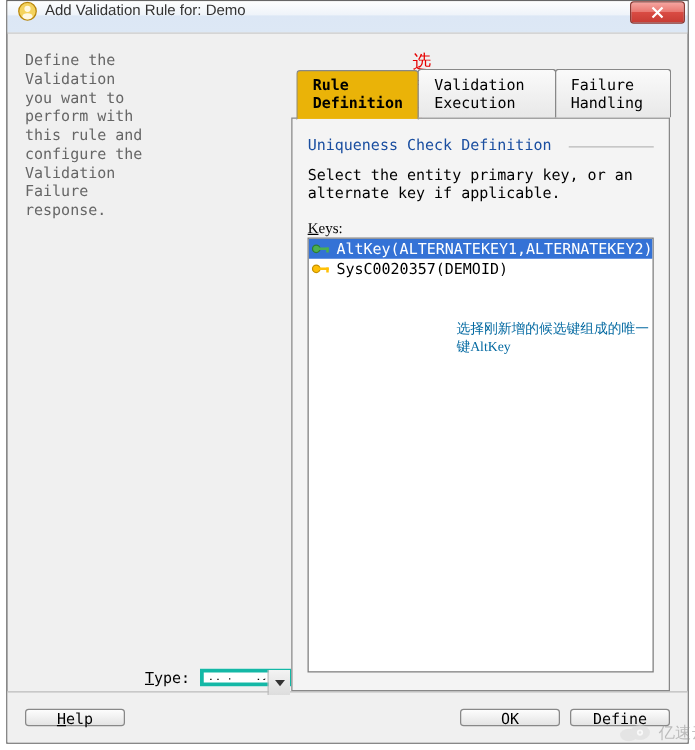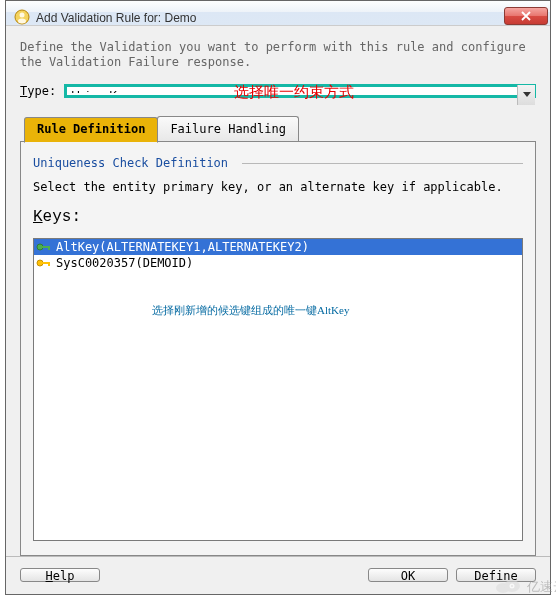--- a/index.html
+++ b/index.html
@@ -1,45 +1,45 @@
 <!DOCTYPE html>
 <html><head>
 <meta charset="utf-8">
 <style>
 *{box-sizing:border-box;margin:0;padding:0}
 body{font-family:"Microsoft YaHei",SimSun,Tahoma,sans-serif;font-size:12px;background:#fff;width:556px;height:600px;overflow:hidden;position:relative}
 .window{width:546px;height:595px;border:1px solid #666;background:#f0f0f0;display:flex;flex-direction:column;margin:0 auto}
-.titlebar{height:28px;background:linear-gradient(to bottom,#fdfefe 0%,#eef3f9 45%,#dce7f5 46%,#dde8f5 100%);display:flex;align-items:flex-end;padding:0 2px;border-bottom:1px solid #ccc}
+.titlebar{height:28px;background:linear-gradient(to bottom,#fdfefe 0%,#eef3f9 45%,#dce7f5 46%,#dde8f5 100%);display:flex;align-items:flex-start;padding:0 2px;border-bottom:1px solid #ccc}
 .titlebar-icon{width:16px;height:16px;margin:0 6px;display:flex;align-items:center;justify-content:center}
 .titlebar-icon svg{width:16px;height:16px}
 .titlebar-text{flex:1;font-size:12px;color:#333}
 .close-btn{width:44px;height:18px;background:linear-gradient(to bottom,#f5a5a0 0%,#e8766f 49%,#d94b43 50%,#c73c34 100%);border:1px solid #8b3a34;border-radius:3px;display:flex;align-items:center;justify-content:center;cursor:pointer}
 .close-btn svg{width:10px;height:10px}
-.content{flex:1;padding:14px 14px 0 14px;display:flex;flex-direction:column}
+.content{flex:1;padding:14px 14px 0 14px;display:flex;flex-direction:row}
 .desc{color:#666;font-family:SimSun,monospace;font-size:12px;line-height:15px;margin-bottom:14px}
 .type-row{display:flex;align-items:flex-end;margin-bottom:4px;position:relative}
 .type-label{font-family:SimSun,monospace;font-size:12px;margin-right:8px}
 .type-label u{text-decoration:underline}
 .type-select{flex:1;height:14px;border:3px solid #14b8a6;background:#fff;font-family:Liberation Sans, sans-serif;font-size:12px;padding:2px 4px;appearance:none;-webkit-appearance:none;position:relative}
 .select-wrap{flex:1;position:relative;display:flex}
 .select-arrow{position:absolute;right:1px;top:1px;width:18px;height:20px;background:linear-gradient(to bottom,#f3f3f3,#ddd);border-left:1px solid #bbb;display:flex;align-items:center;justify-content:center;pointer-events:none}
 .select-arrow::after{content:"";border-left:4px solid transparent;border-right:4px solid transparent;border-top:5px solid #333}
 .anno1{position:absolute;left:214px;top:-1px;color:#e60000;font-size:15px;pointer-events:none;font-family:"Microsoft YaHei",SimHei}
 .tabs-wrap{margin-top:14px;flex:1;display:flex;flex-direction:column}
 .tab-strip{display:flex;position:relative;z-index:2;margin-left:4px}
 .tab{padding:5px 12px 5px 12px;font-family:SimSun,monospace;font-size:12px;border:1px solid #888;border-bottom:none;background:linear-gradient(to bottom,#fafafa,#e8e8e8);margin-right:-1px;position:relative;cursor:pointer;border-top-left-radius:3px;border-top-right-radius:3px}
 .tab.active{background:#eab308;z-index:3;top:1px;padding-top:4px;border-bottom:1px solid #f4f4f4;margin-bottom:-1px;font-weight:bold}
 .tab-body{flex:1;border:1px solid #888;background:#f4f4f4;padding:14px 12px;position:relative;z-index:1}
 .fieldset-label{color:#1a4ea0;font-family:SimSun,monospace;font-size:12px;position:relative}
 .fieldset-line{display:flex;align-items:center;gap:14px;margin-bottom:10px}
 .fieldset-line hr{flex:1;border:none;border-top:1px solid #b8b8b8;height:1px;margin-top:2px}
 .instruct{font-family:SimSun,monospace;font-size:12px;margin-bottom:14px}
-.keys-label{font-family:Liberation Mono, monospace;font-size:16px;margin-bottom:12px}
+.keys-label{font-family:Liberation Serif, serif;font-size:12px;margin-bottom:0}
 .keys-label u{text-decoration:underline}
-.keys-box{border:1px solid #7a7a7a;background:#fff;height:303px;overflow:auto;position:relative}
+.keys-box{border:1px solid #7a7a7a;background:#fff;height:348px;overflow:auto;position:relative}
 .key-row{display:flex;align-items:center;height:16px;font-family:SimSun,monospace;font-size:12px;padding-left:2px;gap:4px;cursor:pointer}
 .key-row.selected{background:#3472d6;color:#fff}
 .key-icon{width:16px;height:14px;display:flex;align-items:center;justify-content:center;flex-shrink:0}
 .key-icon svg{width:16px;height:12px}
 .anno2{position:absolute;left:118px;top:64px;color:#0369a1;font-size:11px;font-family:"Microsoft YaHei",SimHei;pointer-events:none}
 .button-bar{height:44px;border-top:1px solid #bbb;background:#f0f0f0;display:flex;align-items:center;padding:0 14px}
 .btn{width:80px;height:14px;border:1px solid #888;background:linear-gradient(to bottom,#fdfdfd,#e4e4e4);font-family:SimSun,monospace;font-size:12px;cursor:pointer;border-radius:3px}
 .spacer{flex:1}
 .btn+.btn{margin-left:8px}
 .watermark{position:absolute;right:-10px;bottom:2px;opacity:0.6;pointer-events:none}
@@ -76,20 +76,21 @@
           <option>UniqueKey</option>
         </select>
         <span class="select-arrow"></span>
       </div>
       <span class="anno1">选择唯一约束方式</span>
     </div>
 
     <div class="tabs-wrap">
       <div class="tab-strip">
         <div class="tab active">Rule Definition</div>
+        <div class="tab">Validation Execution</div>
         <div class="tab">Failure Handling</div>
       </div>
       <div class="tab-body">
         <div class="fieldset-line">
           <span class="fieldset-label">Uniqueness Check Definition</span>
           <hr>
         </div>
         <div class="instruct">Select the entity primary key, or an alternate key if applicable.</div>
         <div class="keys-label"><u>K</u><span>eys:</span></div>
         <div class="keys-box">

